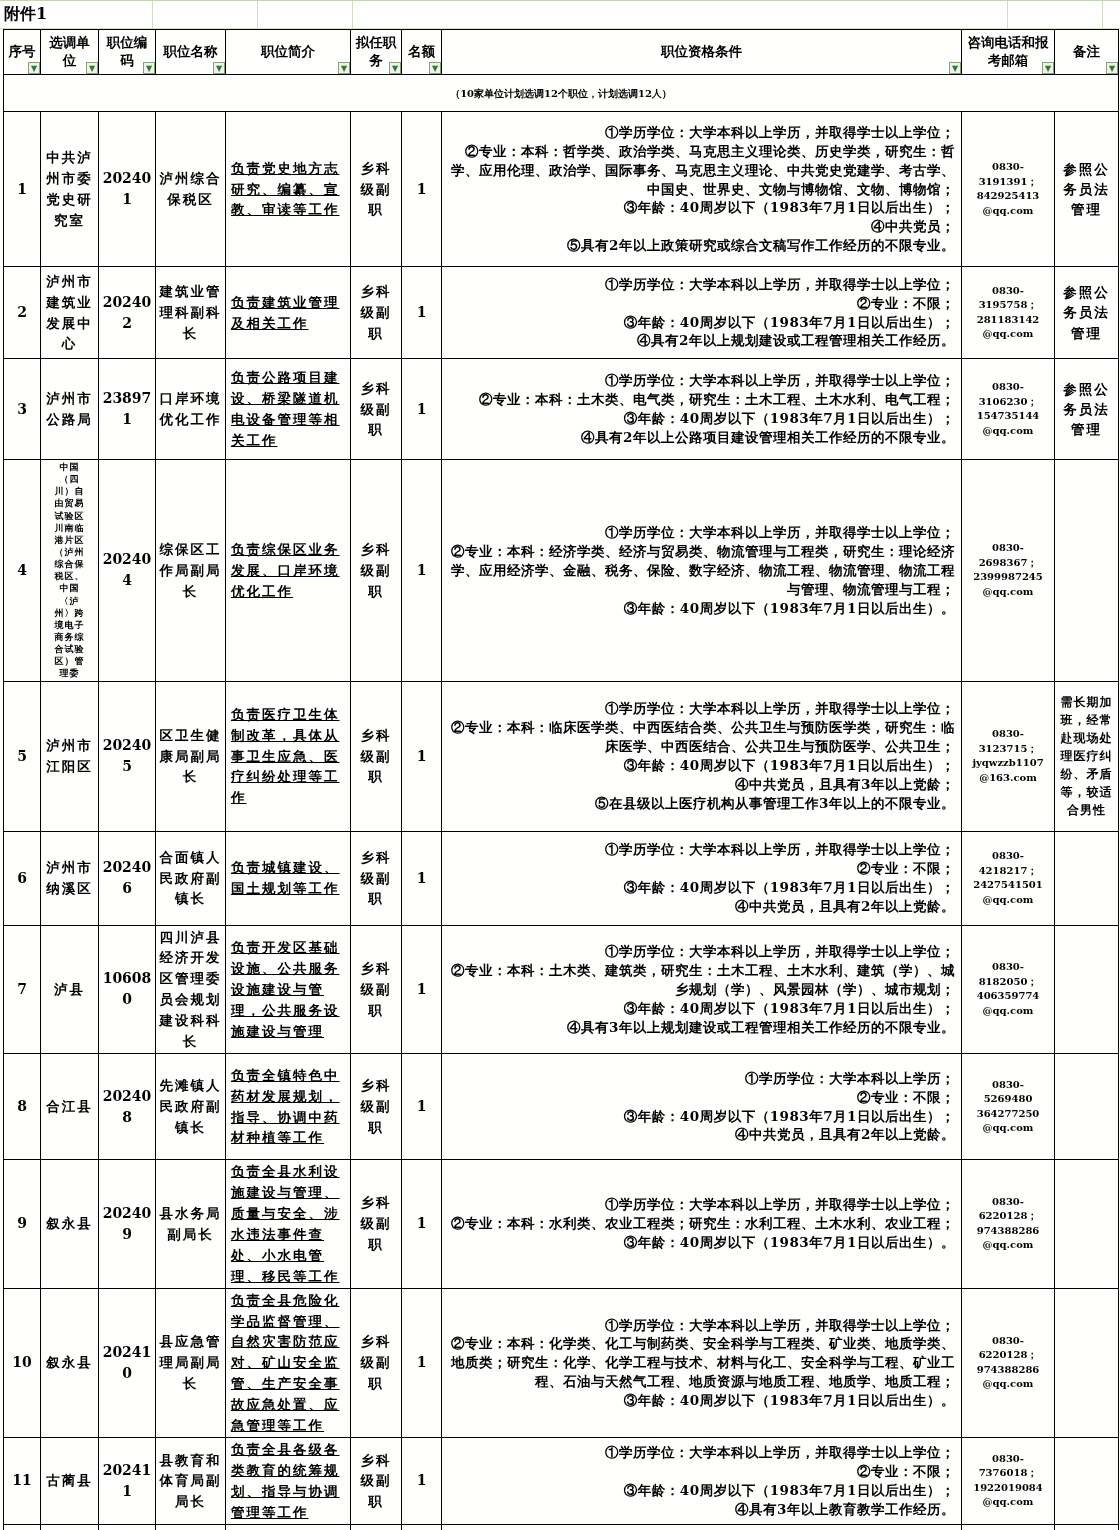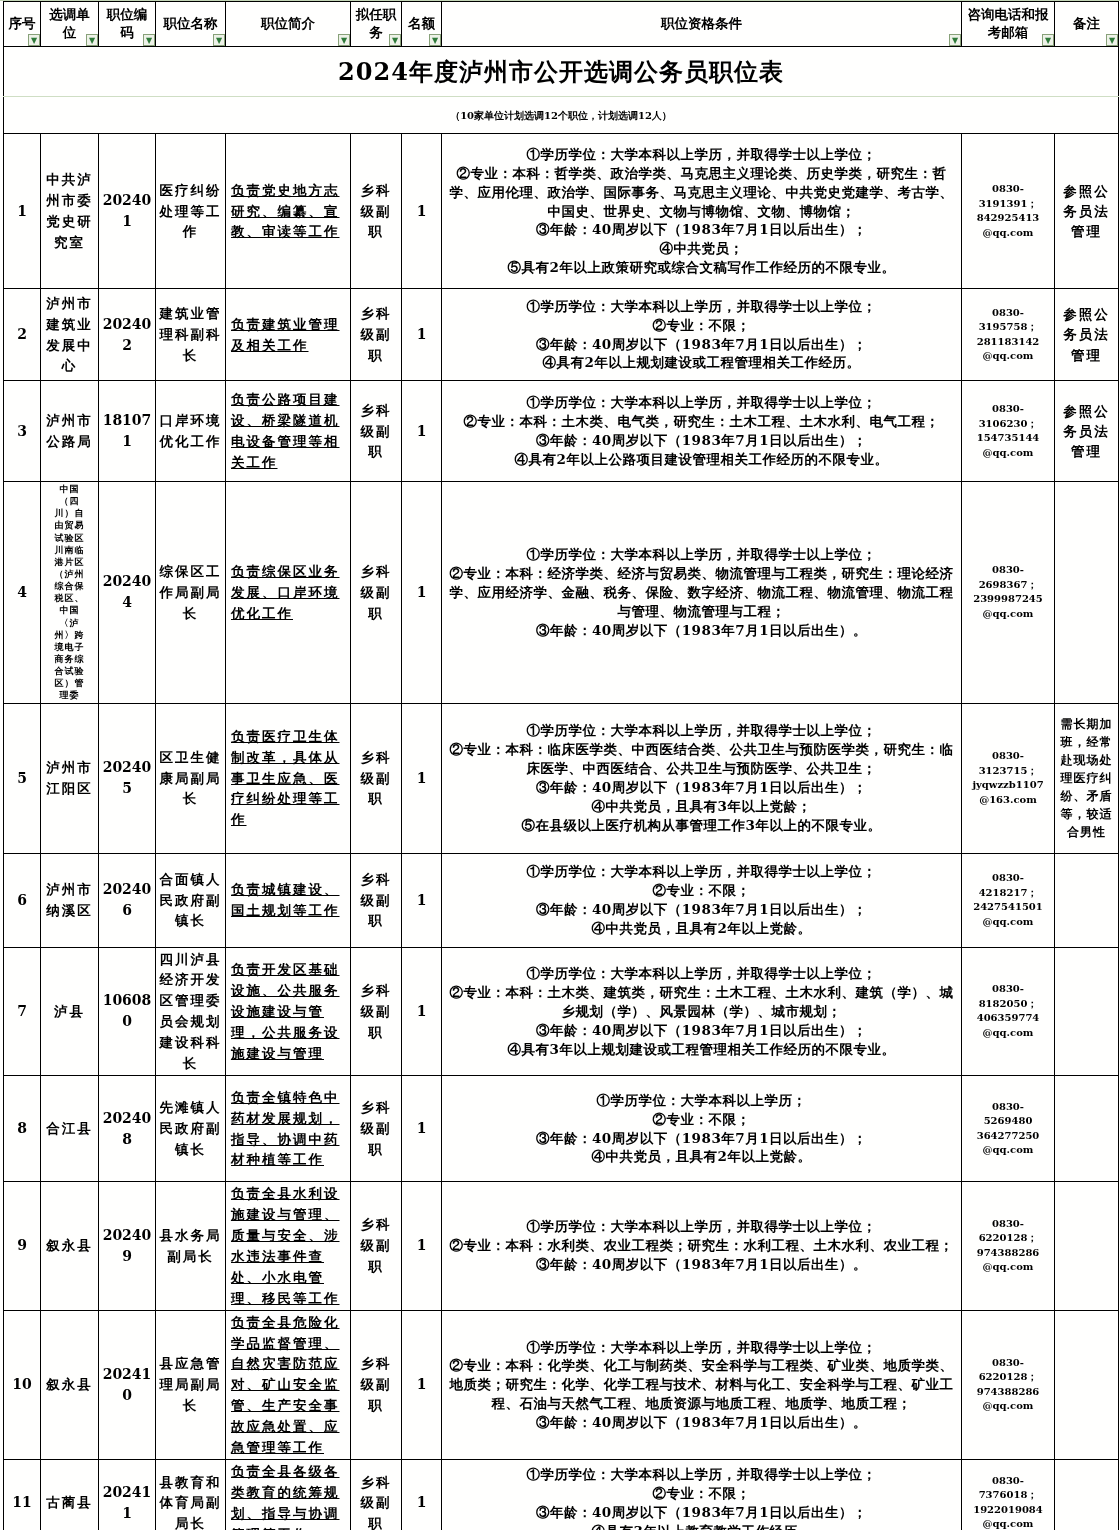--- a/index.html
+++ b/index.html
@@ -25,57 +25,62 @@
     text-align:center;font-size:10px;}
   .title-row{height:50px}.subtitle-row{height:37px}
   thead tr{height:45px}
   th{position:relative;font-size:13.5px;text-align:center;line-height:1.3;padding:1px 3px;}
   .flt{position:absolute;right:0;bottom:0;width:12px;height:12px;line-height:11px;
     font-size:8px;text-align:center;color:#2f7a3a;background:#eef2e8;
     border:1px solid #88a179;box-sizing:border-box;font-family:"DejaVu Sans",sans-serif;}
   td{font-size:13.5px;text-align:center;line-height:1.5;}
   .cell-unit,.cell-position,.cell-intro,.cell-rank{letter-spacing:2px;line-height:1.55;}
   .cell-intro{text-align:left;padding:1px 5px;text-decoration:underline;}
-  .cell-qualifications{text-align:center;white-space:pre-line;padding:2px 6px;
+  .cell-qualifications{text-align:right;white-space:pre-line;padding:2px 6px;
     letter-spacing:0.5px;line-height:1.4;vertical-align:middle;}
   .cell-contact{white-space:pre-line;font-size:10px;line-height:1.45;}
   .cell-seq,.cell-code,.cell-quota{font-size:14px;}
   .cell-remark{letter-spacing:2px;line-height:1.5;}
   
   .r1{height:155px}.r2{height:92px}.r3{height:101px}.r4{height:128px}
   .r5{height:150px}.r6{height:94px}.r7{height:122px}.r8{height:106px}
   .r9{height:108px}.r10{height:132px}.r11{height:85px}.r12{height:88px}
   
   .r4 .cell-unit{font-size:9px;letter-spacing:1px;line-height:1.35;padding:1px 12px;}
   .r5 .cell-remark{font-size:12px;letter-spacing:1px;line-height:1.5;padding:1px 3px;}
 </style>
 </head>
 <body>
 
 <div id="screen">
 
+  <div id="topstrip">
+    <div id="attach">附件1</div>
+    <div class="gridv" style="left:152px"></div>
+    <div class="gridv" style="left:257px"></div>
+    <div class="gridv" style="left:352px"></div>
+    <div class="gridv" style="left:1007px"></div>
+    <div class="gridv" style="left:1102px"></div>
+  </div>
 
   <table>
     <colgroup>
       <col style="width:37px">
         <col style="width:58px">
         <col style="width:57px">
       <col style="width:70px">
         <col style="width:125px">
         <col style="width:51px">
       <col style="width:40px">
         <col style="width:520px">
         <col style="width:93px">
       <col style="width:64px">
     </colgroup>
 
     <tbody>
-      <tr class="title-row">
-        <td colspan="10">2024年度泸州市公开选调公务员职位表</td>
-      </tr>
       <tr class="subtitle-row">
         <td colspan="10">（10家单位计划选调12个职位，计划选调12人）</td>
       </tr>
     </tbody>
 
     <thead>
       <tr>
         <th>
             <div>序号</div>
             <span class="flt">▼</span>
@@ -117,21 +122,21 @@
             <span class="flt">▼</span>
           </th>
       </tr>
     </thead>
 
     <tbody id="data-rows">
         <tr class="r1">
       <td class="cell-seq">1</td>
       <td class="cell-unit">中共泸州市委党史研究室</td>
       <td class="cell-code">202401</td>
-      <td class="cell-position">医疗纠纷处理等工作</td>
+      <td class="cell-position">泸州综合保税区</td>
       <td class="cell-intro">负责党史地方志研究、编纂、宣教、审读等工作</td>
       <td class="cell-rank">乡科级副职</td>
       <td class="cell-quota">1</td>
       <td class="cell-qualifications">①学历学位：大学本科以上学历，并取得学士以上学位；
 ②专业：本科：哲学类、政治学类、马克思主义理论类、历史学类，研究生：哲学、应用伦理、政治学、国际事务、马克思主义理论、中共党史党建学、考古学、中国史、世界史、文物与博物馆、文物、博物馆；
 ③年龄：40周岁以下（1983年7月1日以后出生）；
 ④中共党员；
 ⑤具有2年以上政策研究或综合文稿写作工作经历的不限专业。</td>
       <td class="cell-contact">0830-
 3191391；
@@ -153,21 +158,21 @@
 ④具有2年以上规划建设或工程管理相关工作经历。</td>
       <td class="cell-contact">0830-
 3195758；
 281183142
 @qq.com</td>
       <td class="cell-remark">参照公务员法管理</td>
     </tr>
         <tr class="r3">
       <td class="cell-seq">3</td>
       <td class="cell-unit">泸州市公路局</td>
-      <td class="cell-code">181071</td>
+      <td class="cell-code">238971</td>
       <td class="cell-position">口岸环境优化工作</td>
       <td class="cell-intro">负责公路项目建设、桥梁隧道机电设备管理等相关工作</td>
       <td class="cell-rank">乡科级副职</td>
       <td class="cell-quota">1</td>
       <td class="cell-qualifications">①学历学位：大学本科以上学历，并取得学士以上学位；
 ②专业：本科：土木类、电气类，研究生：土木工程、土木水利、电气工程；
 ③年龄：40周岁以下（1983年7月1日以后出生）；
 ④具有2年以上公路项目建设管理相关工作经历的不限专业。</td>
       <td class="cell-contact">0830-
 3106230；

